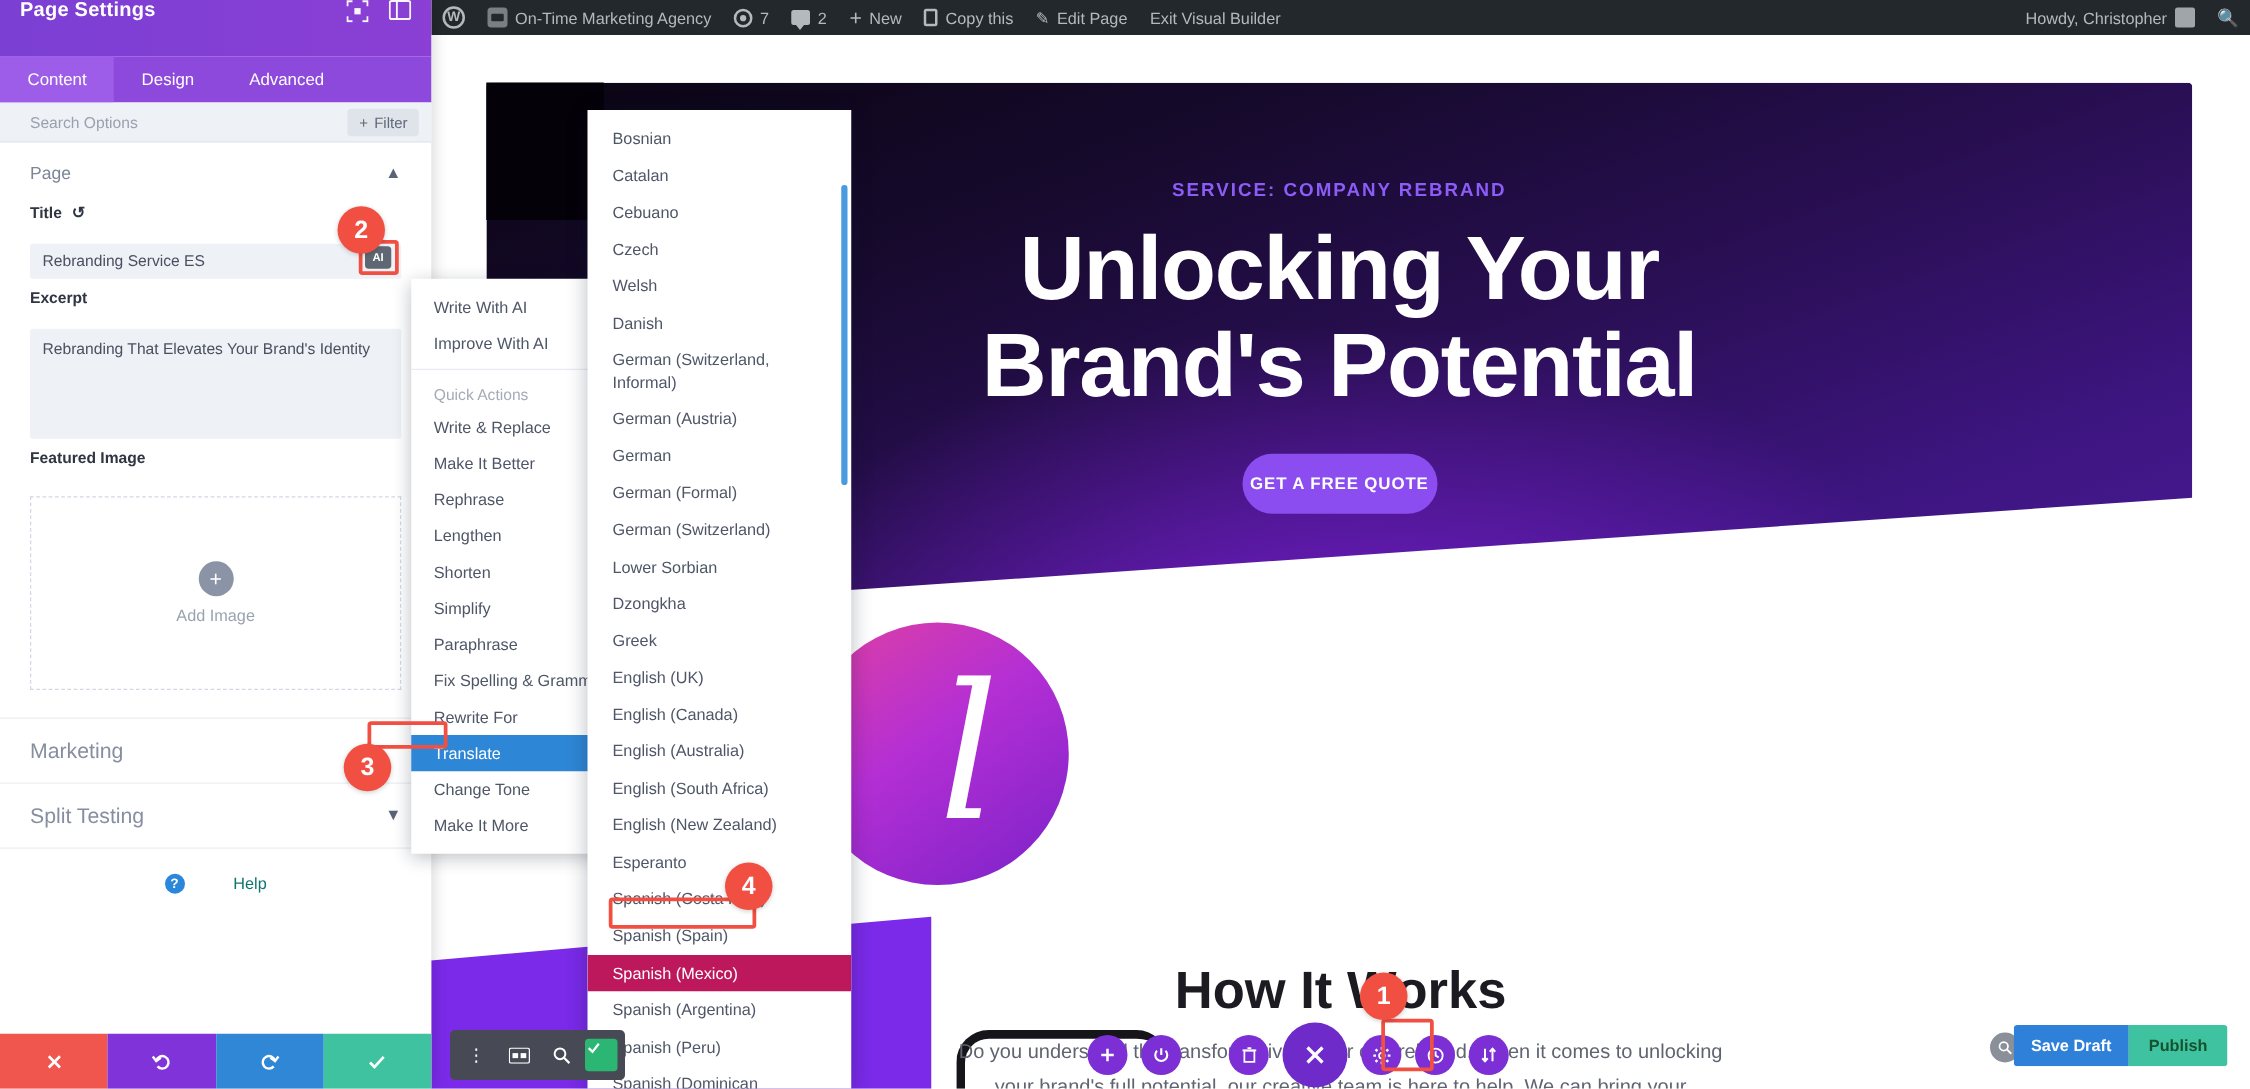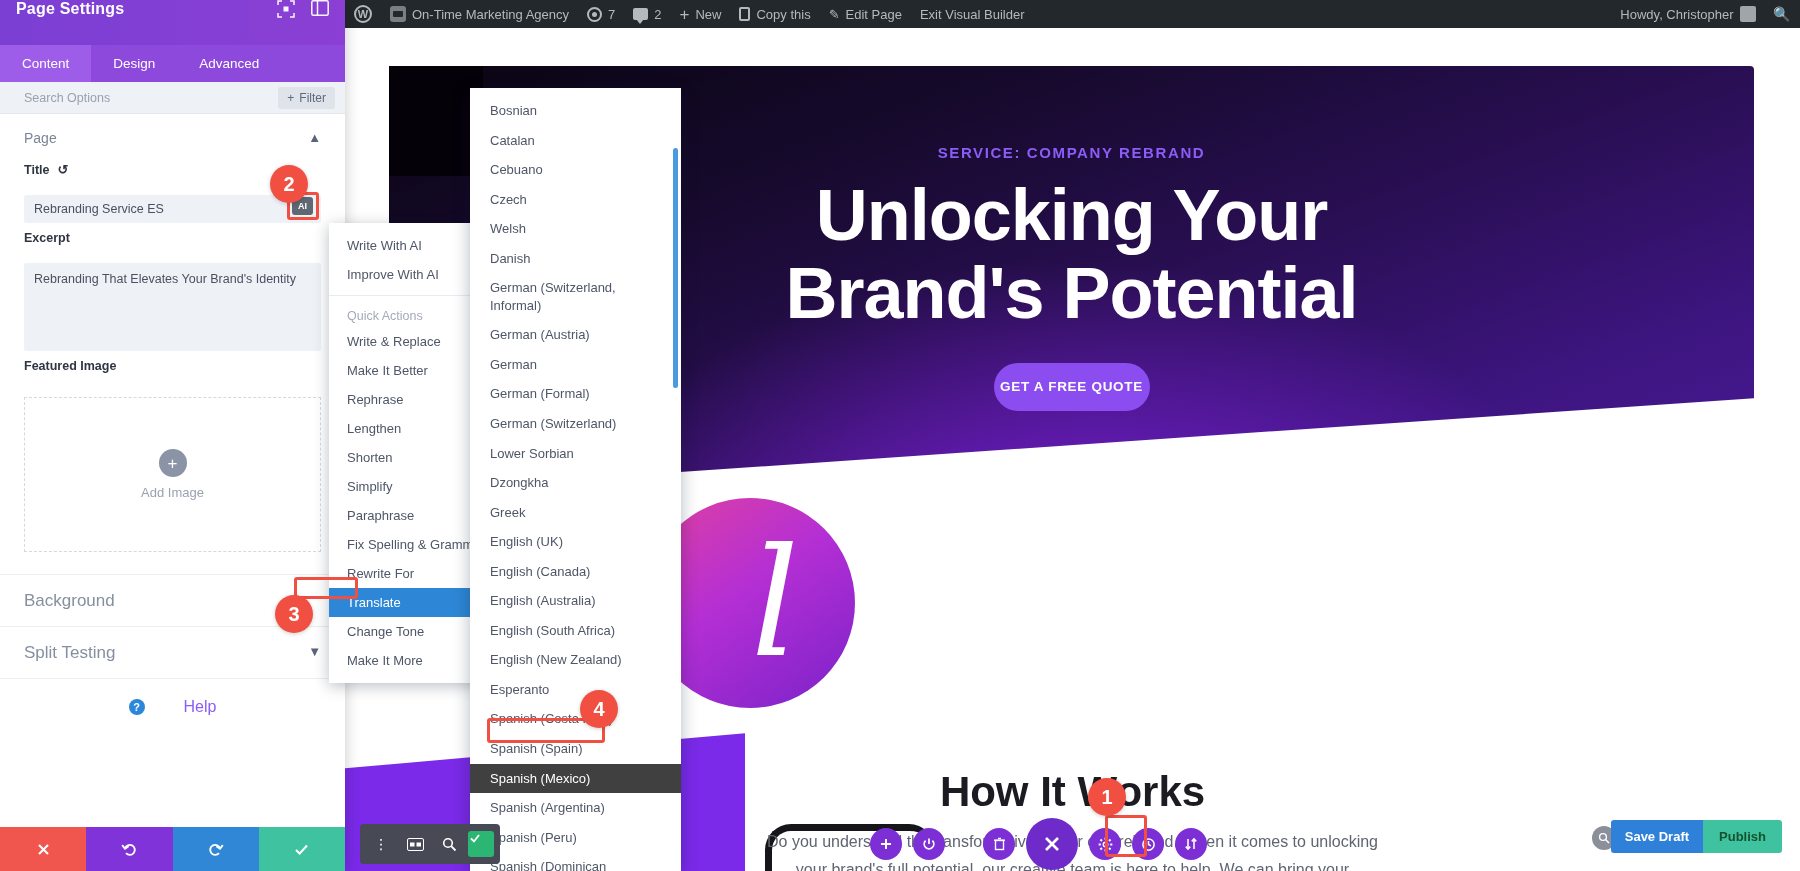--- a/index.html
+++ b/index.html
@@ -149,21 +149,21 @@
   .help-row {
     border-top: 1px solid #ebeef3;
     display: flex; align-items: center; justify-content: center;
     gap: 7px; height: 56px; margin-top: 0;
   }
   .help-circle {
     width: 16px; height: 16px; border-radius: 50%; background: #2b87da;
     color:#fff; font-size: 11px; font-weight: bold;
     display:flex; align-items:center; justify-content:center;
   }
-  .help-text { color: #8b5cf6; font-size: 16px; margin-left: 32px; }
+  .help-text { color: #0f766e; font-size: 13px; margin-left: 32px; }
 
   .panel-footer { height: 44px; display: flex; }
   .pf-btn {
     flex: 1; display: flex; align-items: center; justify-content: center;
     color: #fff; font-size: 16px;
   }
   .pf-close { background: #f0554e; }
   .pf-undo  { background: #8033d8; }
   .pf-redo  { background: #3087d6; }
   .pf-save  { background: #3fc2a0; }
@@ -186,21 +186,21 @@
 
   
   .lang-menu {
     position: absolute; left: 470px; top: 88px; width: 211px; height: 783px;
     background: #fff; box-shadow: 0 3px 16px rgba(10,20,40,.3);
     z-index: 62; padding: 8px 0; overflow: hidden; font-size: 13px;
   }
   .lang-item {
     padding: 6px 20px; color: #4e5667; line-height: 1.35;
   }
-  .lang-item.selected { background: #404040; color: #fff; }
+  .lang-item.selected { background: #be185d; color: #fff; }
   .lang-scrollbar {
     position: absolute; right: 3px; top: 60px; width: 5px; height: 240px;
     background: #4a9ae0; border-radius: 3px;
   }
 
   
   .callout {
     position: absolute; width: 38px; height: 38px; border-radius: 50%;
     background: #f14f42; color: #fff; font-size: 20px; font-weight: bold;
     display: flex; align-items: center; justify-content: center;
@@ -556,21 +556,21 @@
         <span>Featured Image</span>
       </div>
       <div class="featured-box">
         <div class="add-img-circle">+</div>
         <div class="add-img-label">Add Image</div>
       </div>
 
       <div style="height:22px"></div>
 
       <div class="accordion-row">
-        <span>Background</span>
+        <span>Marketing</span>
       </div>
       <div class="accordion-row">
         <span>Split Testing</span>
         <span class="chev">▼</span>
       </div>
       <div class="help-row">
         <span class="help-circle">?</span>
         <span class="help-text">Help</span>
       </div>
     </div>

